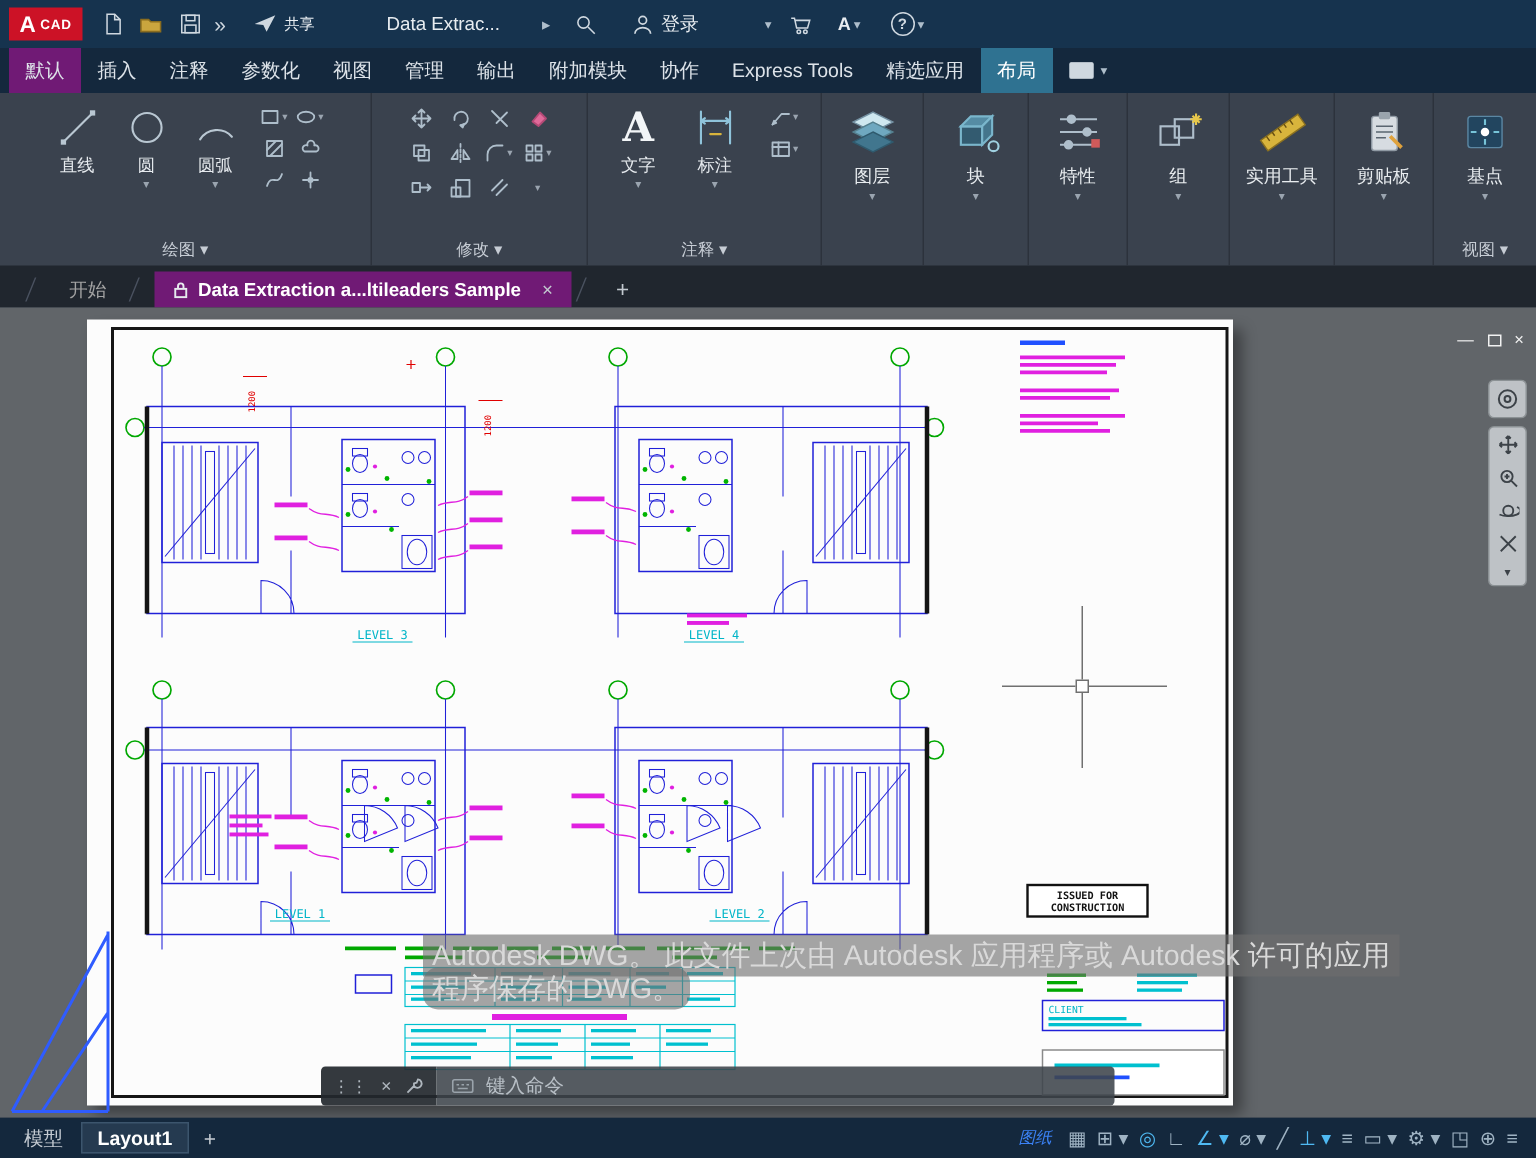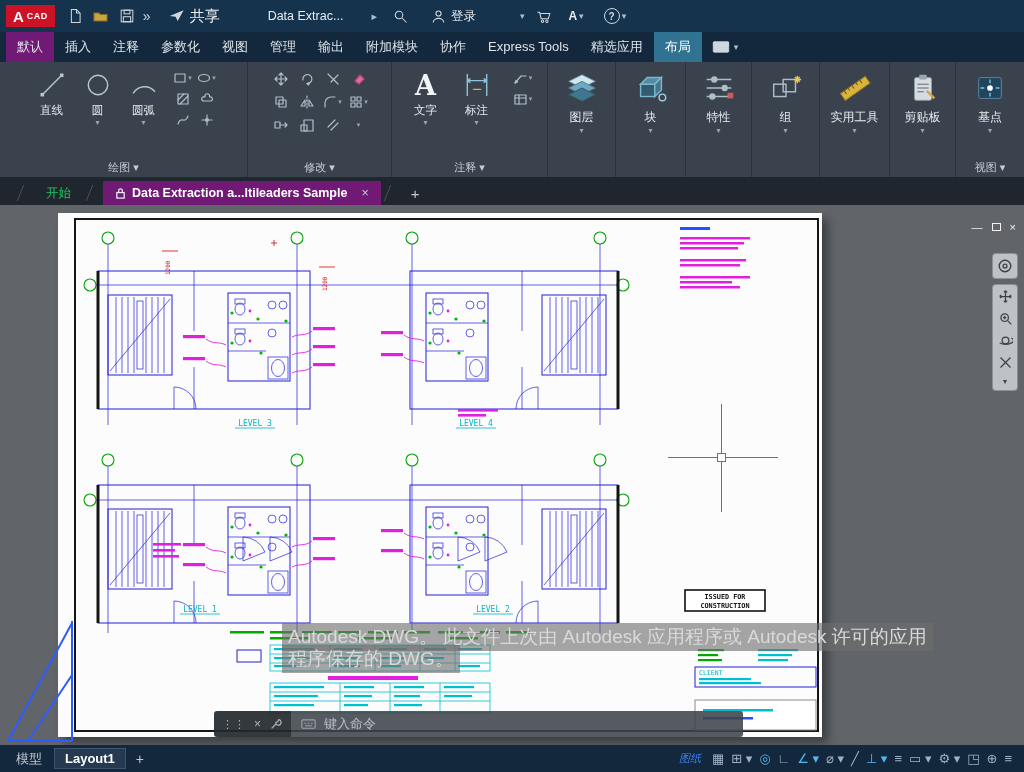--- a/index.html
+++ b/index.html
@@ -8,21 +8,21 @@
   .app { position:relative; width:1024px; height:772px; background:#3a424e; }
 
   
   .titlebar { height:32px; background:#16334e; display:flex; align-items:center; padding:0 6px; gap:2px; }
   .logo { background:#cc1226; color:#fff; height:22px; display:flex; align-items:center; padding:0 7px; margin-right:6px; }
   .logo .la { font-weight:bold; font-size:15px; }
   .logo .lc { font-weight:bold; font-size:9px; margin-left:3px; letter-spacing:.5px; }
   .tbtn { width:24px; height:24px; display:flex; align-items:center; justify-content:center; color:#cfd8e0; }
   .tbtn svg { stroke:#cfd8e0; fill:none; stroke-width:1.4; }
   .chev { color:#cfd8e0; font-size:14px; margin:0 2px; }
-  .share { display:flex; align-items:center; gap:5px; margin-left:14px; color:#e8edf1; font-size:15px; }
+  .share { display:flex; align-items:center; gap:5px; margin-left:14px; color:#e8edf1; font-size:10px; }
   .doctitle { margin-left:46px; color:#e8edf1; font-size:12.5px; }
   .tb-arrow { color:#aebecb; margin:0 10px 0 26px; font-size:11px; }
   .searchbox { width:205px; height:20px; background:#3f5468; border:1px solid #5d7488; color:#b9c6d1;
                font-size:11.5px; padding:0 6px; font-family:inherit; }
   .searchbox::placeholder { color:#b9c6d1; }
   .signin { display:flex; align-items:center; gap:5px; margin-left:16px; color:#e8edf1; font-size:12.5px; }
   .tb-caret { color:#aebecb; font-size:9px; }
   .qmark { width:16px; height:16px; border:1.4px solid #cfd8e0; border-radius:50%; display:flex; align-items:center; justify-content:center; font-size:10px; font-weight:bold; color:#cfd8e0; }
 
   
@@ -50,21 +50,21 @@
   .minigrid { display:grid; grid-template-columns:repeat(2,24px); grid-auto-rows:21px; align-content:start; margin-left:4px; }
   .mgrid4 { display:grid; grid-template-columns:repeat(4,26px); grid-auto-rows:23px; align-content:start; }
   .mini { display:flex; align-items:center; justify-content:center; gap:1px; }
   .mini svg { stroke:#aebecb; fill:none; stroke-width:1.2; stroke-linecap:round; stroke-linejoin:round; }
   .mini .mcaret { font-size:7px; color:#9aa4af; }
   .Abig { font-family:"DejaVu Serif","Liberation Serif",serif; font-size:27px; font-weight:bold; color:#f2f5f7; line-height:1; }
 
   
   .filetabs { height:27px; background:#20262e; display:flex; align-items:flex-end; padding-left:14px; }
   .slash { width:8px; height:16px; border-left:1px solid #4a5260; transform:skewX(-22deg); margin:0 6px 4px; }
-  .ftab { height:24px; display:flex; align-items:center; padding:0 12px; color:#22c55e; font-size:12.5px; gap:6px; }
+  .ftab { height:24px; display:flex; align-items:center; padding:0 12px; color:#a3a3a3; font-size:12.5px; gap:6px; }
   .ftab.active { background:#701a75; color:#fff; font-weight:bold; }
   .ftab .fclose { color:#c3c9d0; font-weight:normal; margin-left:8px; }
   .ftab-plus { color:#c3c9d0; font-size:15px; margin:0 0 3px 10px; }
 
   
   .canvas { position:relative; height:540px; background:#616569; overflow:hidden; }
   .paper { position:absolute; left:58px; top:8px; width:764px; height:524px; background:#fcfcfc;
            box-shadow:6px 6px 9px rgba(0,0,0,.38); }
   svg text { font-family:"DejaVu Sans Mono","Liberation Mono",monospace; }
   .b { stroke:#2020d8; fill:none; stroke-width:1; }
@@ -88,21 +88,21 @@
   .navcol { display:flex; flex-direction:column; align-items:center; padding:4px 0; gap:7px; }
   .navcol svg, .navwheel svg { stroke:#3c4248; fill:none; stroke-width:1.5; }
   .navcaret { color:#3c4248; font-size:8px; }
 
   .ch-h { position:absolute; left:668px; top:252px; width:110px; height:1px; background:#707070; }
   .ch-v { position:absolute; left:721px; top:199px; width:1px; height:108px; background:#707070; }
   .ch-box { position:absolute; left:717px; top:248px; width:9px; height:9px; border:1px solid #707070; background:#fff; }
 
   .wm { position:absolute; color:#d9d9d9; font-size:19px; background:rgba(110,110,110,.62); padding:1px 6px; white-space:nowrap; }
   .wm1 { left:282px; top:418px; }
-  .wm2 { left:282px; top:440px; }
+  .wm2 { left:282px; top:440px;border-radius:10px; }
 
   .cmdbar { position:absolute; left:214px; top:506px; height:26px; display:flex; align-items:center; }
   .cmdgrip { background:rgba(35,40,46,.92); height:26px; display:flex; align-items:center; padding:0 8px; gap:8px;
              border-radius:3px 0 0 3px; color:#aeb6bd; }
   .cmdgrip svg { stroke:#aeb6bd; fill:none; stroke-width:1.4; }
   .griddots { letter-spacing:1px; font-size:11px; }
   .cmdfield { width:452px; background:rgba(62,68,75,.88); height:26px; display:flex; align-items:center; gap:8px;
               padding:0 10px; border-radius:0 3px 3px 0; color:#b8bfc6; font-size:13px; }
   .cmdfield svg { stroke:#9aa3ab; fill:none; stroke-width:1.3; }
 

